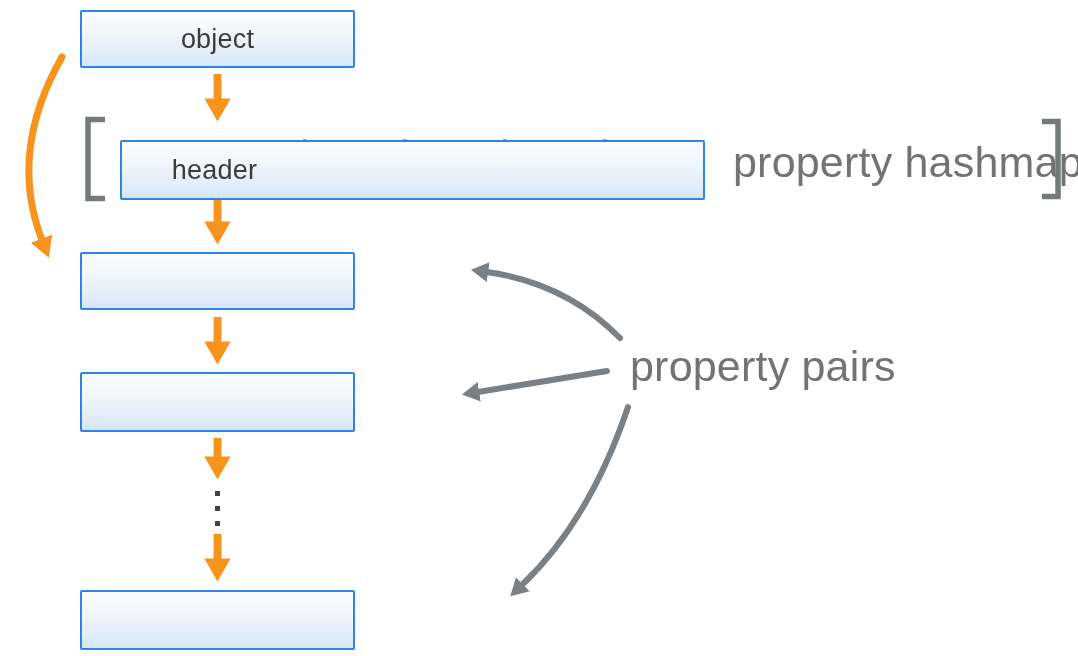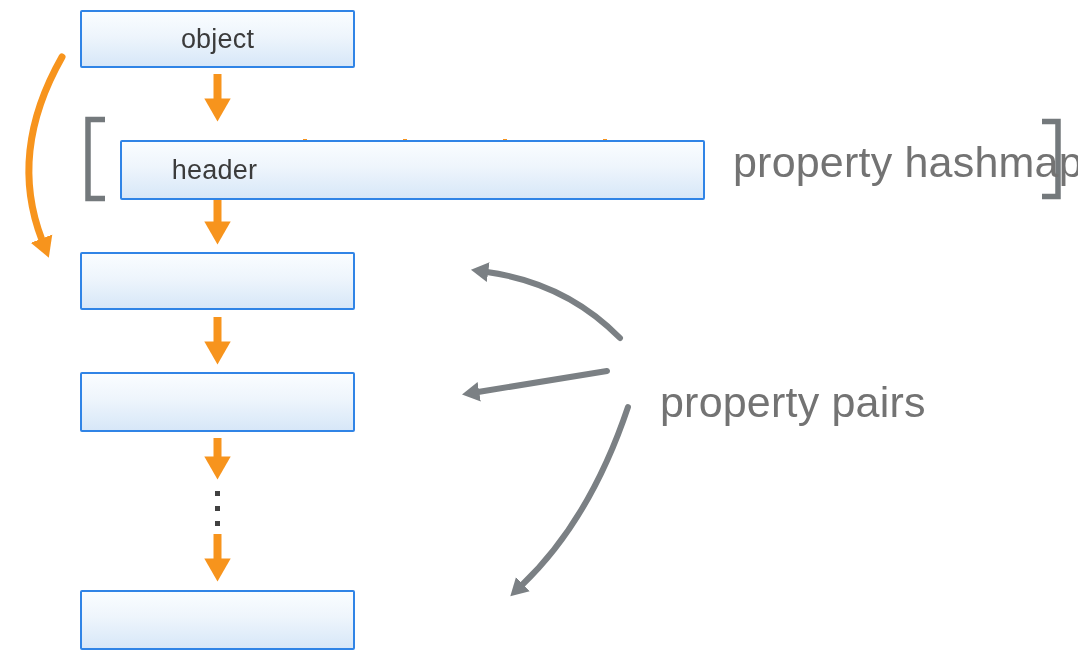--- a/index.html
+++ b/index.html
@@ -51,21 +51,21 @@
   .pair-box-3 { left: 80px; top: 590px; width: 275px; height: 60px; }
   .caption {
     position: absolute;
     color: #737373;
     font-size: 43px;
     line-height: 1.1;
     white-space: nowrap;
     letter-spacing: 0.2px;
   }
   .hashmap-caption { left: 733px; top: 139px; }
-  .pairs-caption   { left: 660px; top: 343px; margin-top: 36px; }
+  .pairs-caption   { left: 630px; top: 343px; }
 </style>
 </head>
 <body>
 
 <div class="canvas">
 
   <svg class="layer" width="1078" height="656" viewBox="0 0 1078 656">
     <defs>
       <marker id="head-orange" viewBox="0 0 4 4" markerWidth="4" markerHeight="4" refX="0.2" refY="2" orient="auto" markerUnits="strokeWidth">
         <path d="M0,0.35 L2.9,2 L0,3.65 Z" fill="#f7941d"></path>

